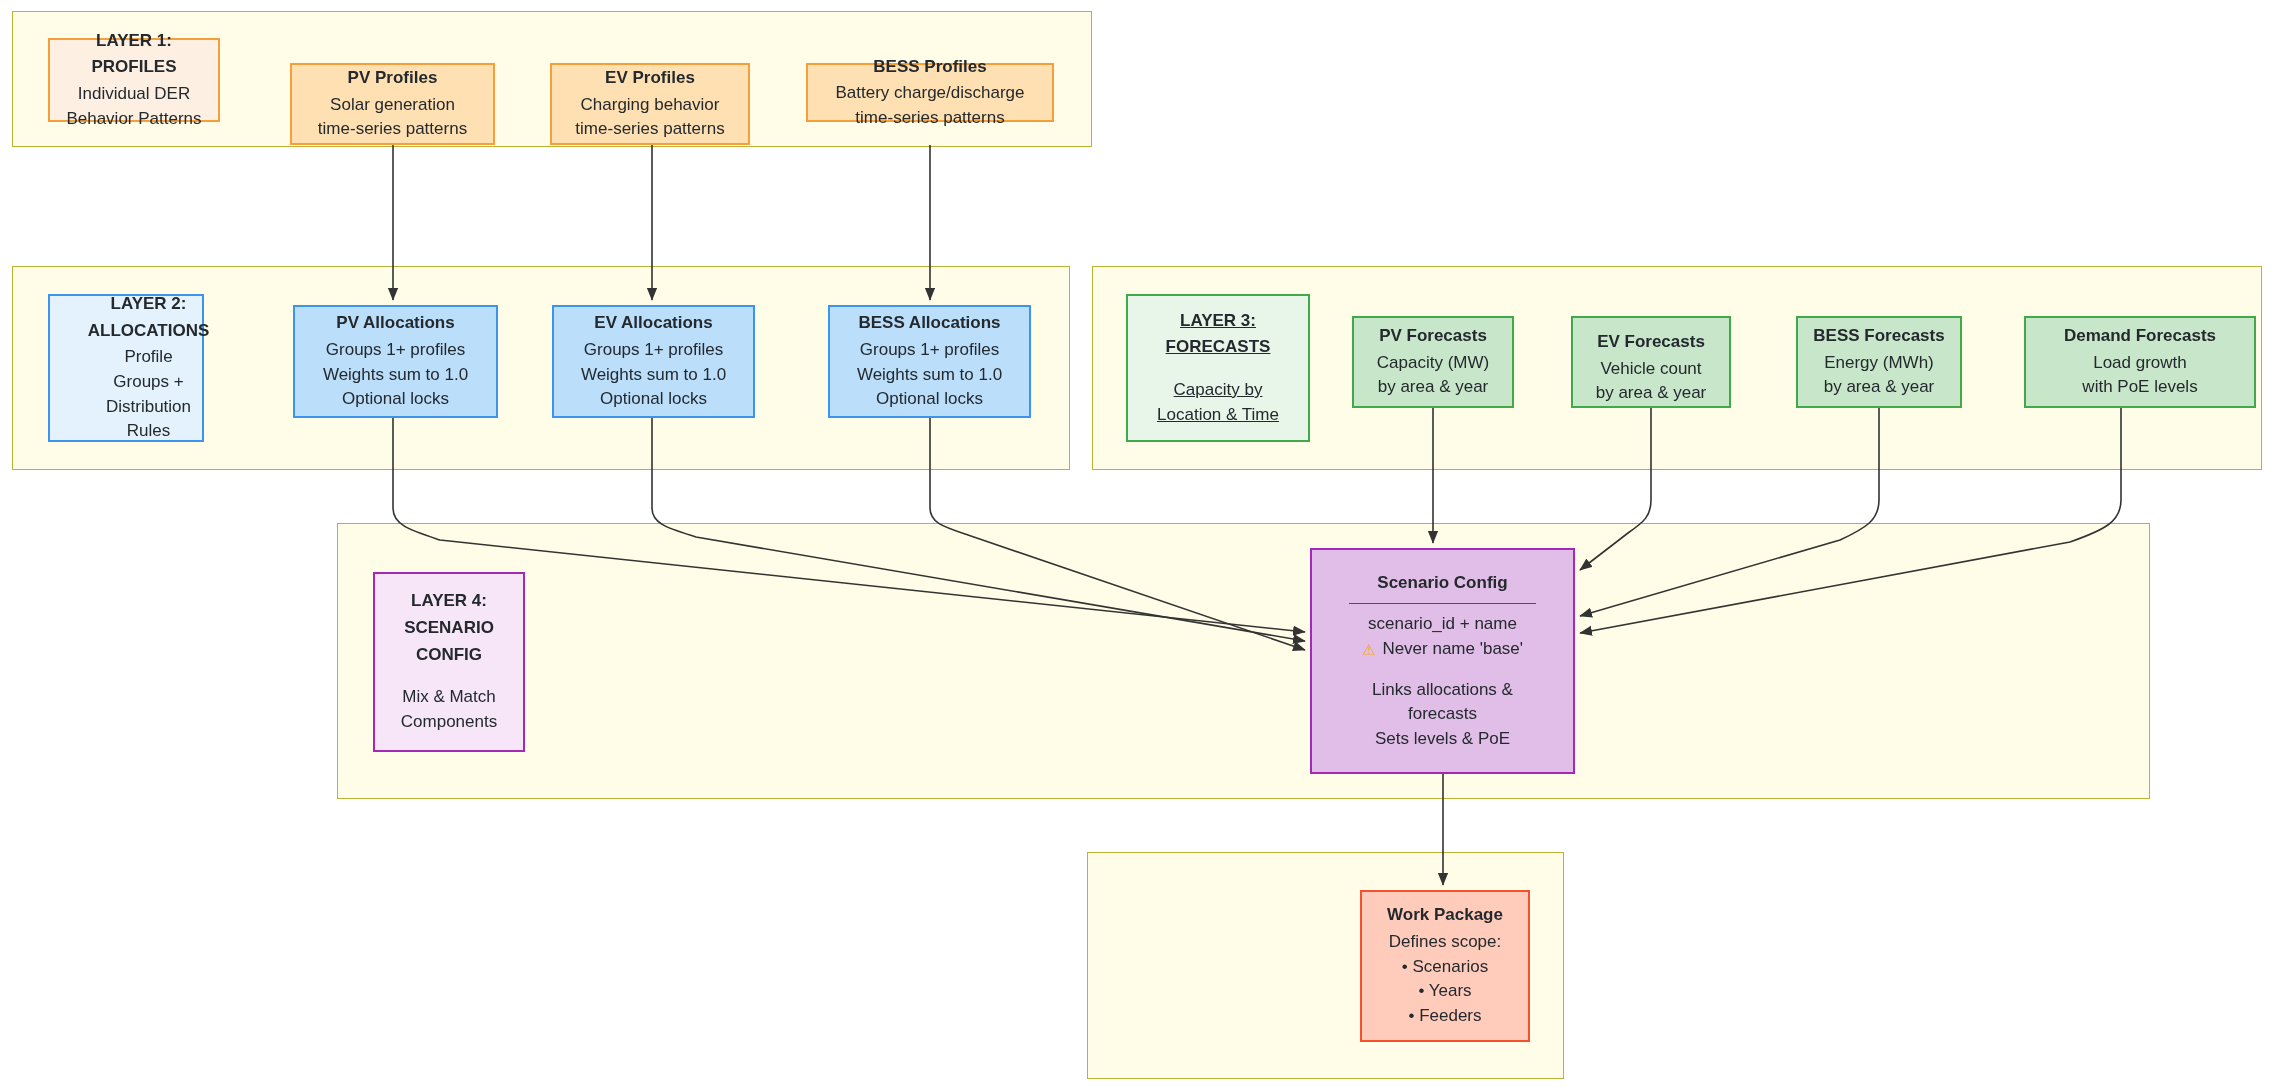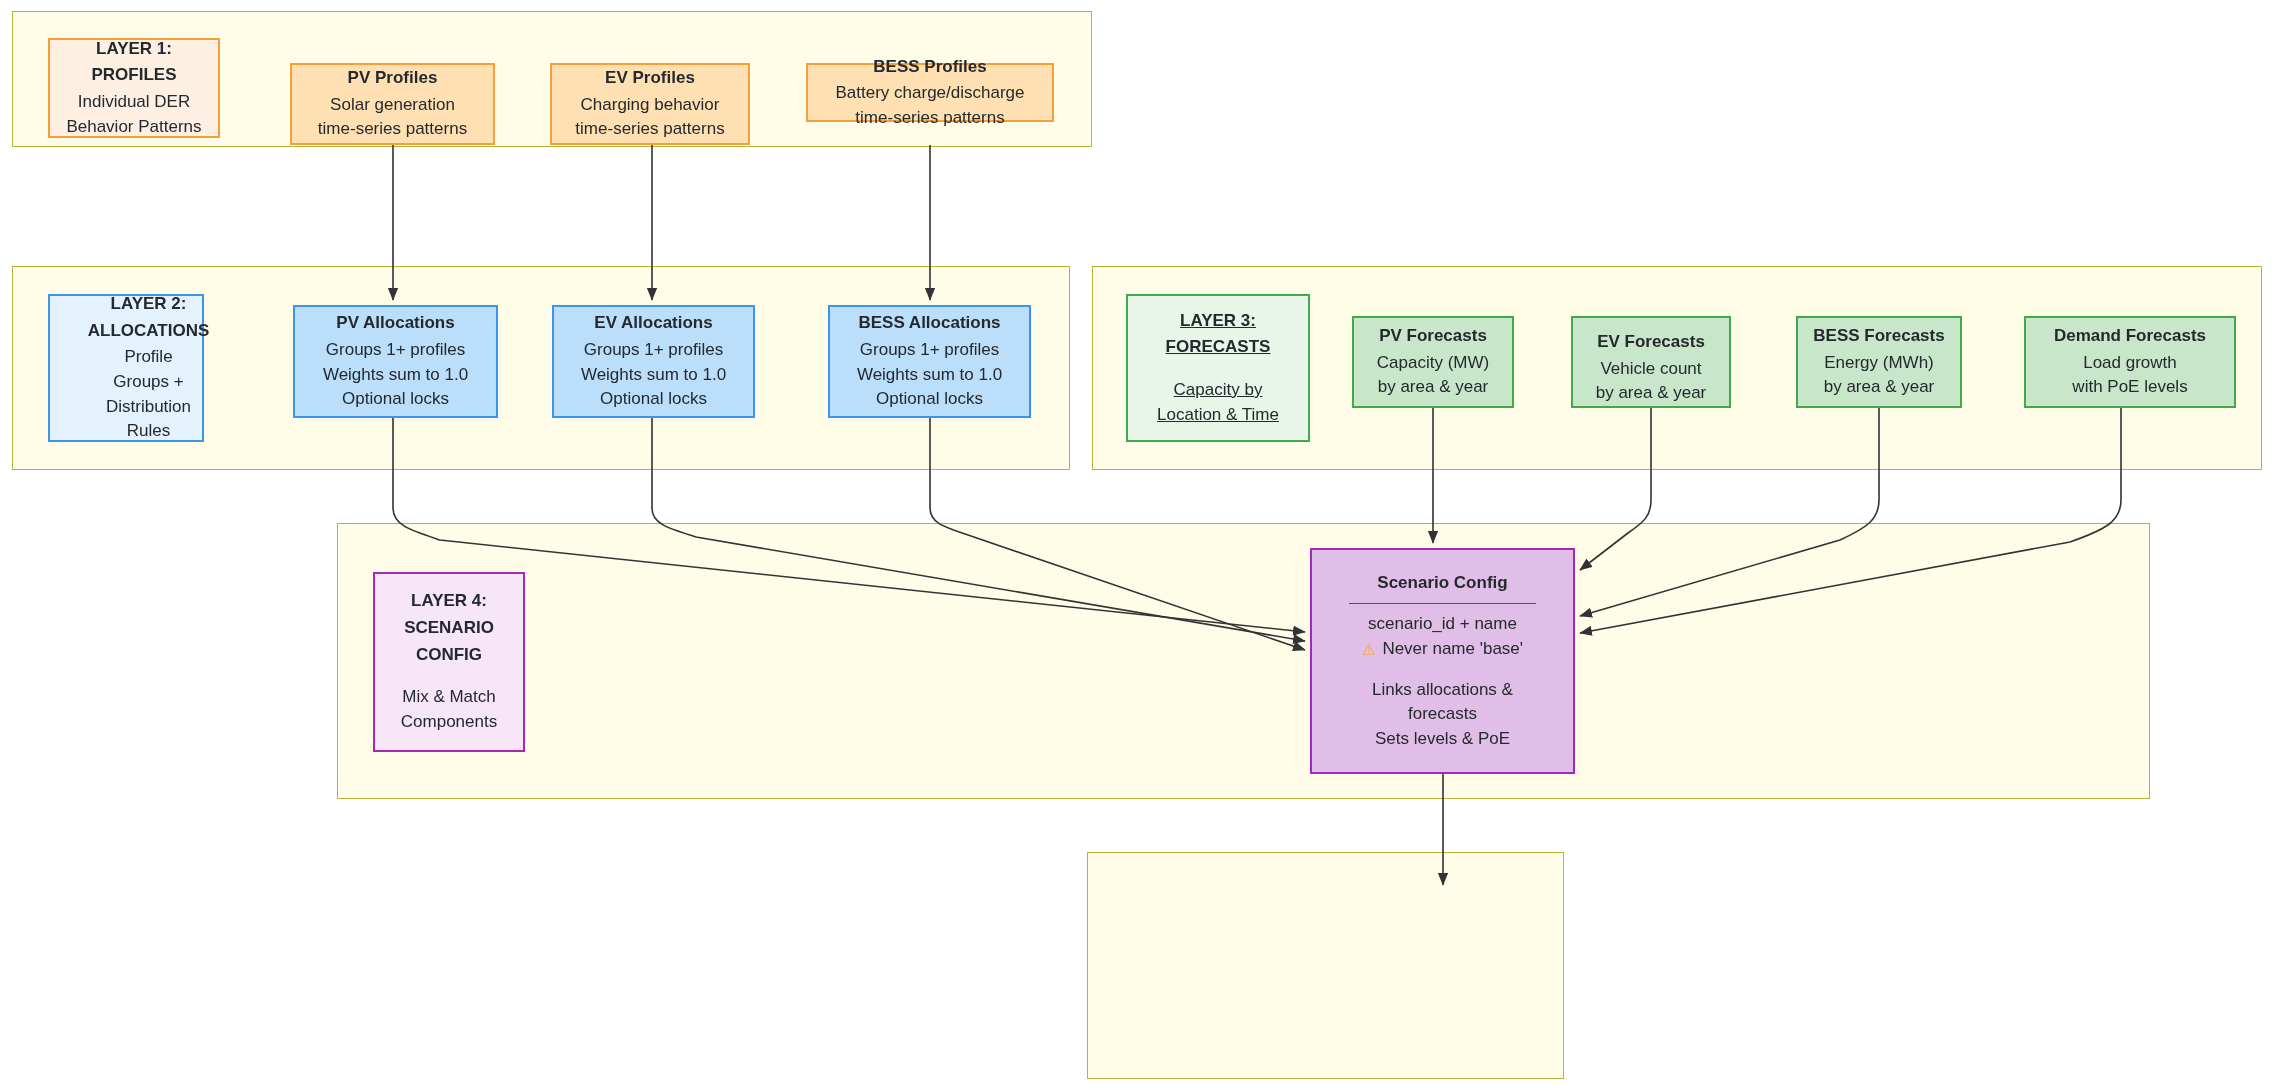--- a/index.html
+++ b/index.html
@@ -81,21 +81,21 @@
   }
   .edge { fill: none; stroke: #333333; stroke-width: 1.6px; }
 </style>
 </head>
 <body>
 
 <div id="canvas">
 
   <div class="layer-container" style="left:12px; top:11px; width:1080px; height:136px;"></div>
 
-  <div class="node label-node orange-lite" style="left:48px; top:38px; width:172px; height:100px;">
+  <div class="node label-node orange-lite" style="left:48px; top:38px; width:172px; height:84px;">
     <div class="title">LAYER 1:</div>
     <div class="title">PROFILES</div>
     <div class="gap"></div>
     <div class="line">Individual DER</div>
     <div class="line">Behavior Patterns</div>
   </div>
 
   <div class="node orange" style="left:290px; top:63px; width:205px; height:82px;">
     <div class="title">PV Profiles</div>
     <div class="line">Solar generation</div>
@@ -166,21 +166,21 @@
     <div class="line">Vehicle count</div>
     <div class="line">by area &amp; year</div>
   </div>
 
   <div class="node green" style="left:1796px; top:316px; width:166px; height:92px;">
     <div class="title">BESS Forecasts</div>
     <div class="line">Energy (MWh)</div>
     <div class="line">by area &amp; year</div>
   </div>
 
-  <div class="node green" style="left:2024px; top:316px; width:212px; height:92px;">
+  <div class="node green" style="left:2024px; top:316px; width:232px; height:92px;">
     <div class="title">Demand Forecasts</div>
     <div class="line">Load growth</div>
     <div class="line">with PoE levels</div>
   </div>
 
   <div class="layer-container" style="left:337px; top:523px; width:1813px; height:276px;"></div>
 
   <div class="node label-node purple-lite" style="left:373px; top:572px; width:152px; height:180px;">
     <div class="title">LAYER 4:</div>
     <div class="title">SCENARIO</div>
@@ -200,20 +200,27 @@
     </div>
     <div class="gap"></div>
     <div class="line">Links allocations &amp;</div>
     <div class="line">forecasts</div>
     <div class="line">Sets levels &amp; PoE</div>
   </div>
 
   <div class="layer-container" style="left:1087px; top:852px; width:477px; height:227px;"></div>
 
 
+  <div class="node red" style="left:1360px; top:890px; width:170px; height:152px;">
+    <div class="title">Work Package</div>
+    <div class="line">Defines scope:</div>
+    <div class="line">• Scenarios</div>
+    <div class="line">• Years</div>
+    <div class="line">• Feeders</div>
+  </div>
 
   <svg class="edges" viewBox="0 0 2281 1090">
     <defs>
       <marker id="arrow" markerWidth="9" markerHeight="9" refX="7.5" refY="3.2" orient="auto" markerUnits="strokeWidth">
         <path d="M0,0 L8,3.2 L0,6.4 z" fill="#333333"></path>
       </marker>
     </defs>
 
     <path class="edge" d="M393,145 L393,300" marker-end="url(#arrow)"></path>
     <path class="edge" d="M652,145 L652,300" marker-end="url(#arrow)"></path>

